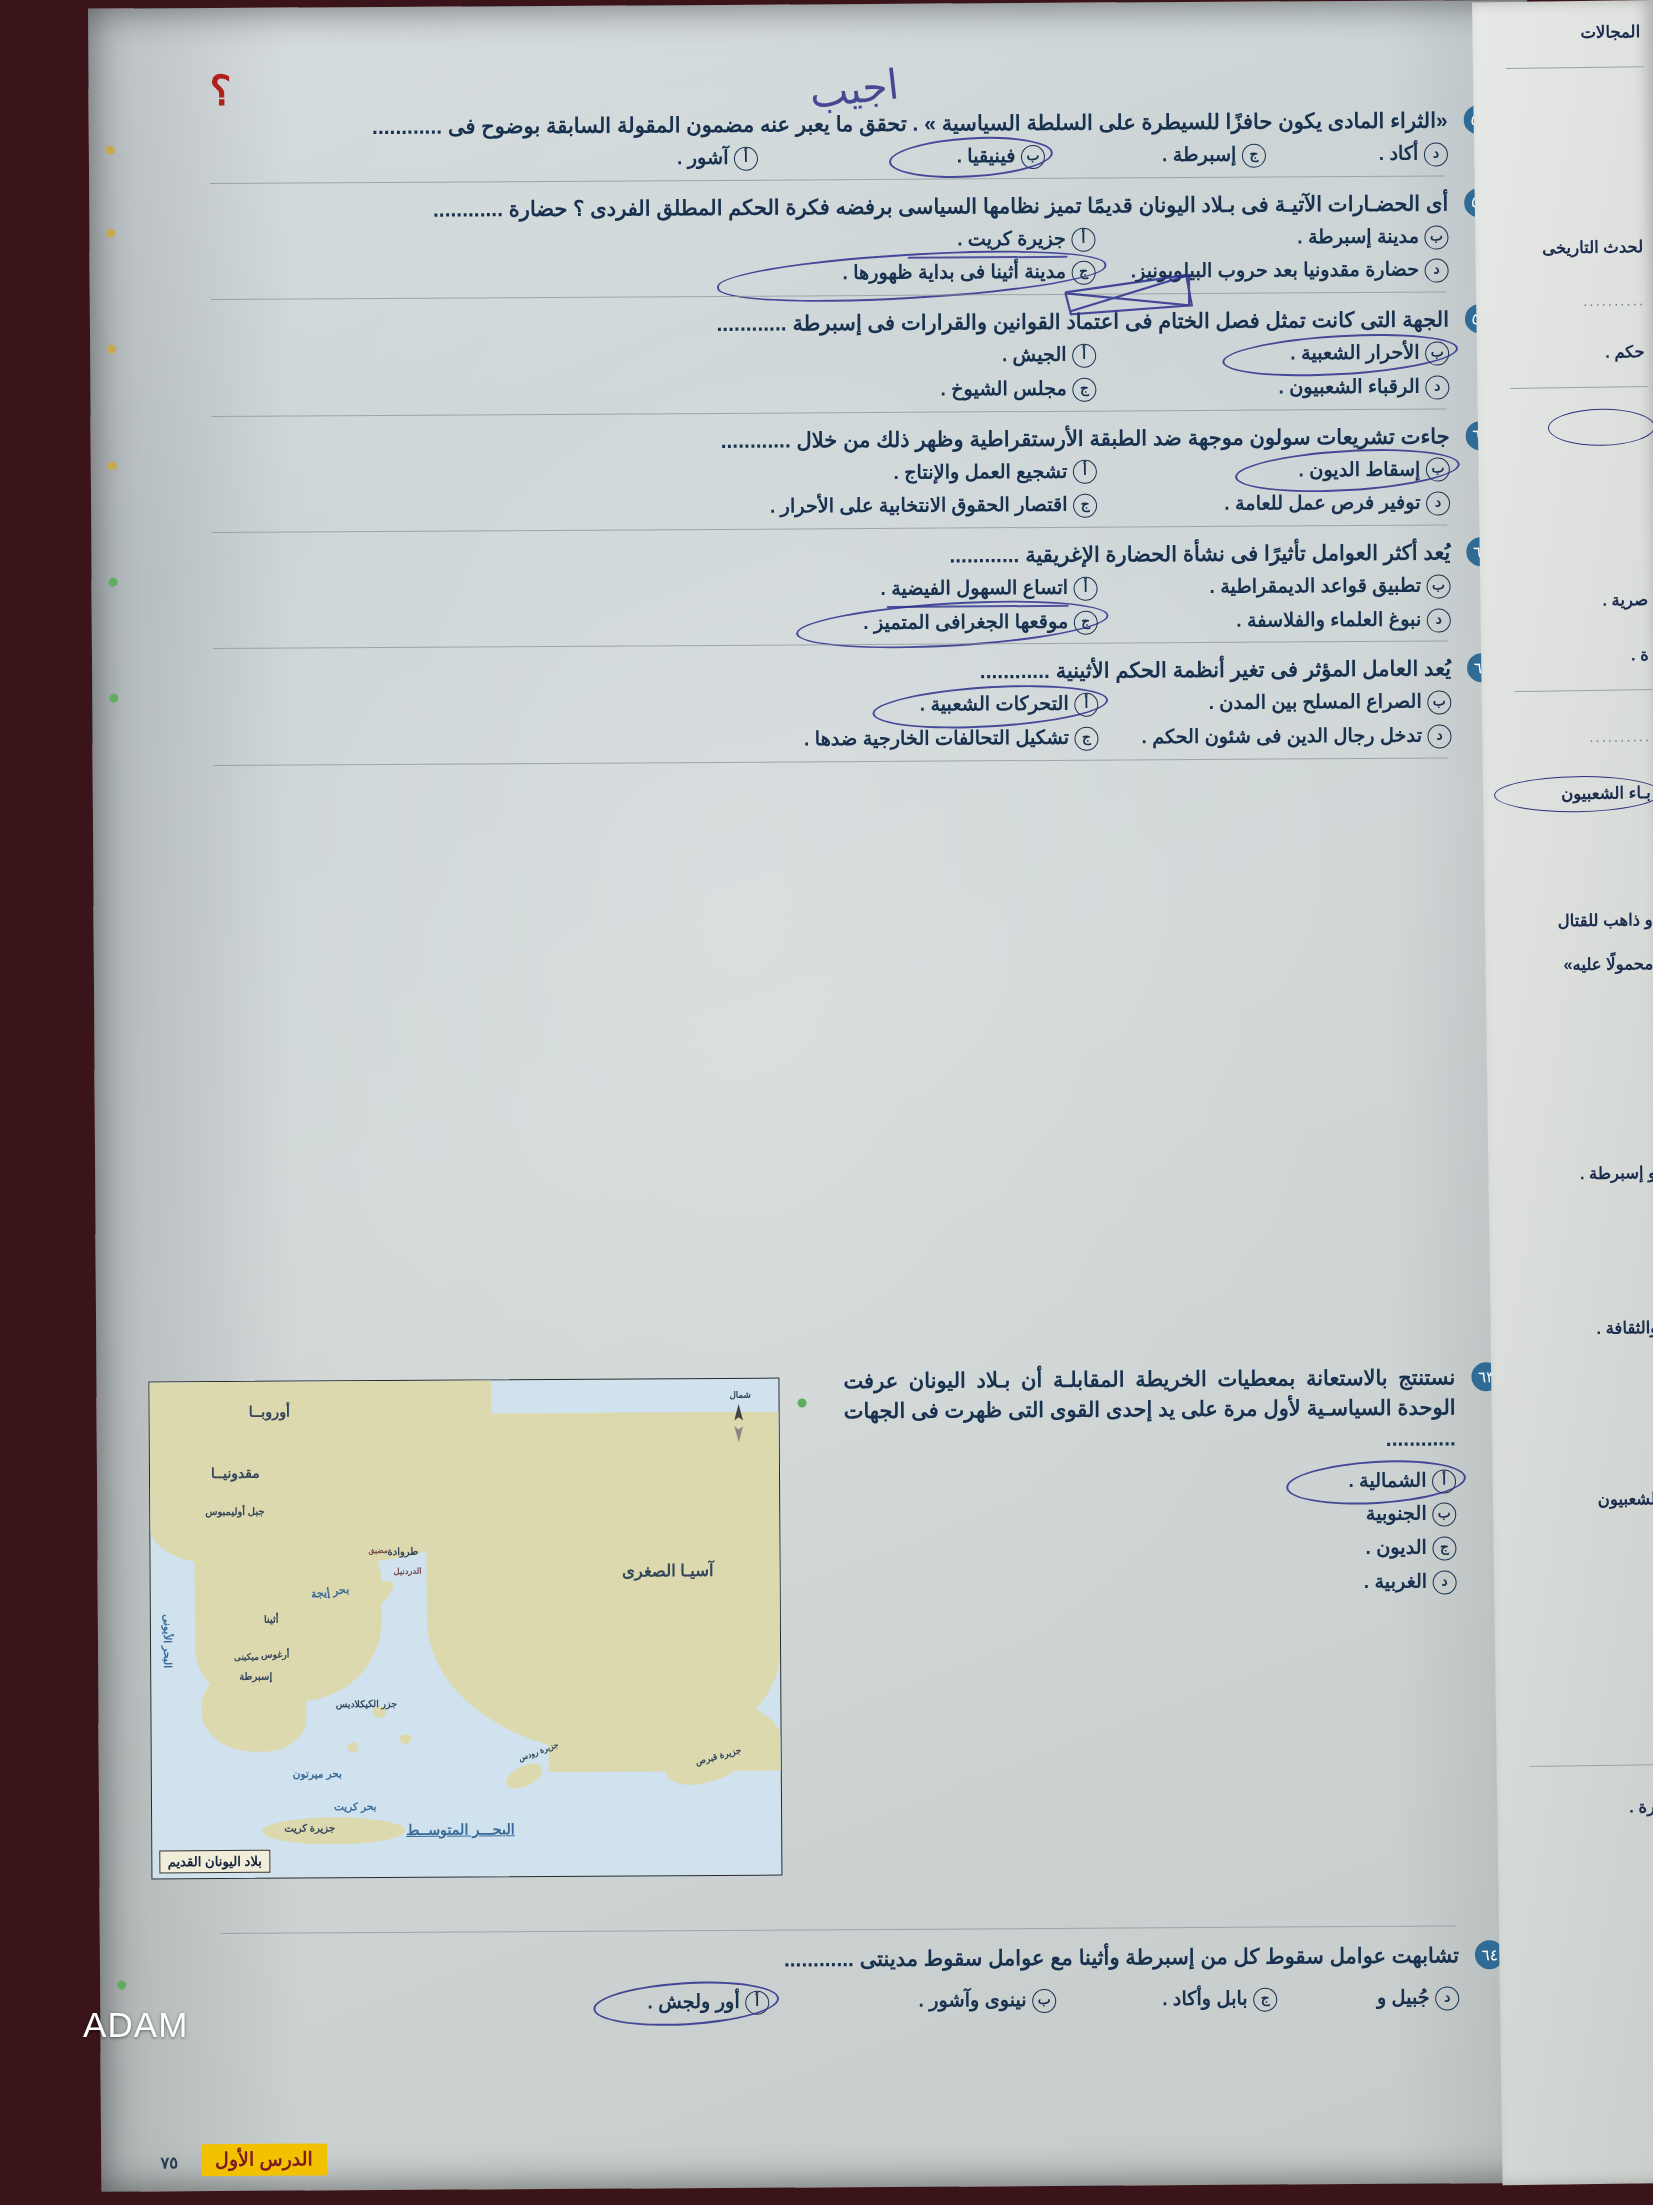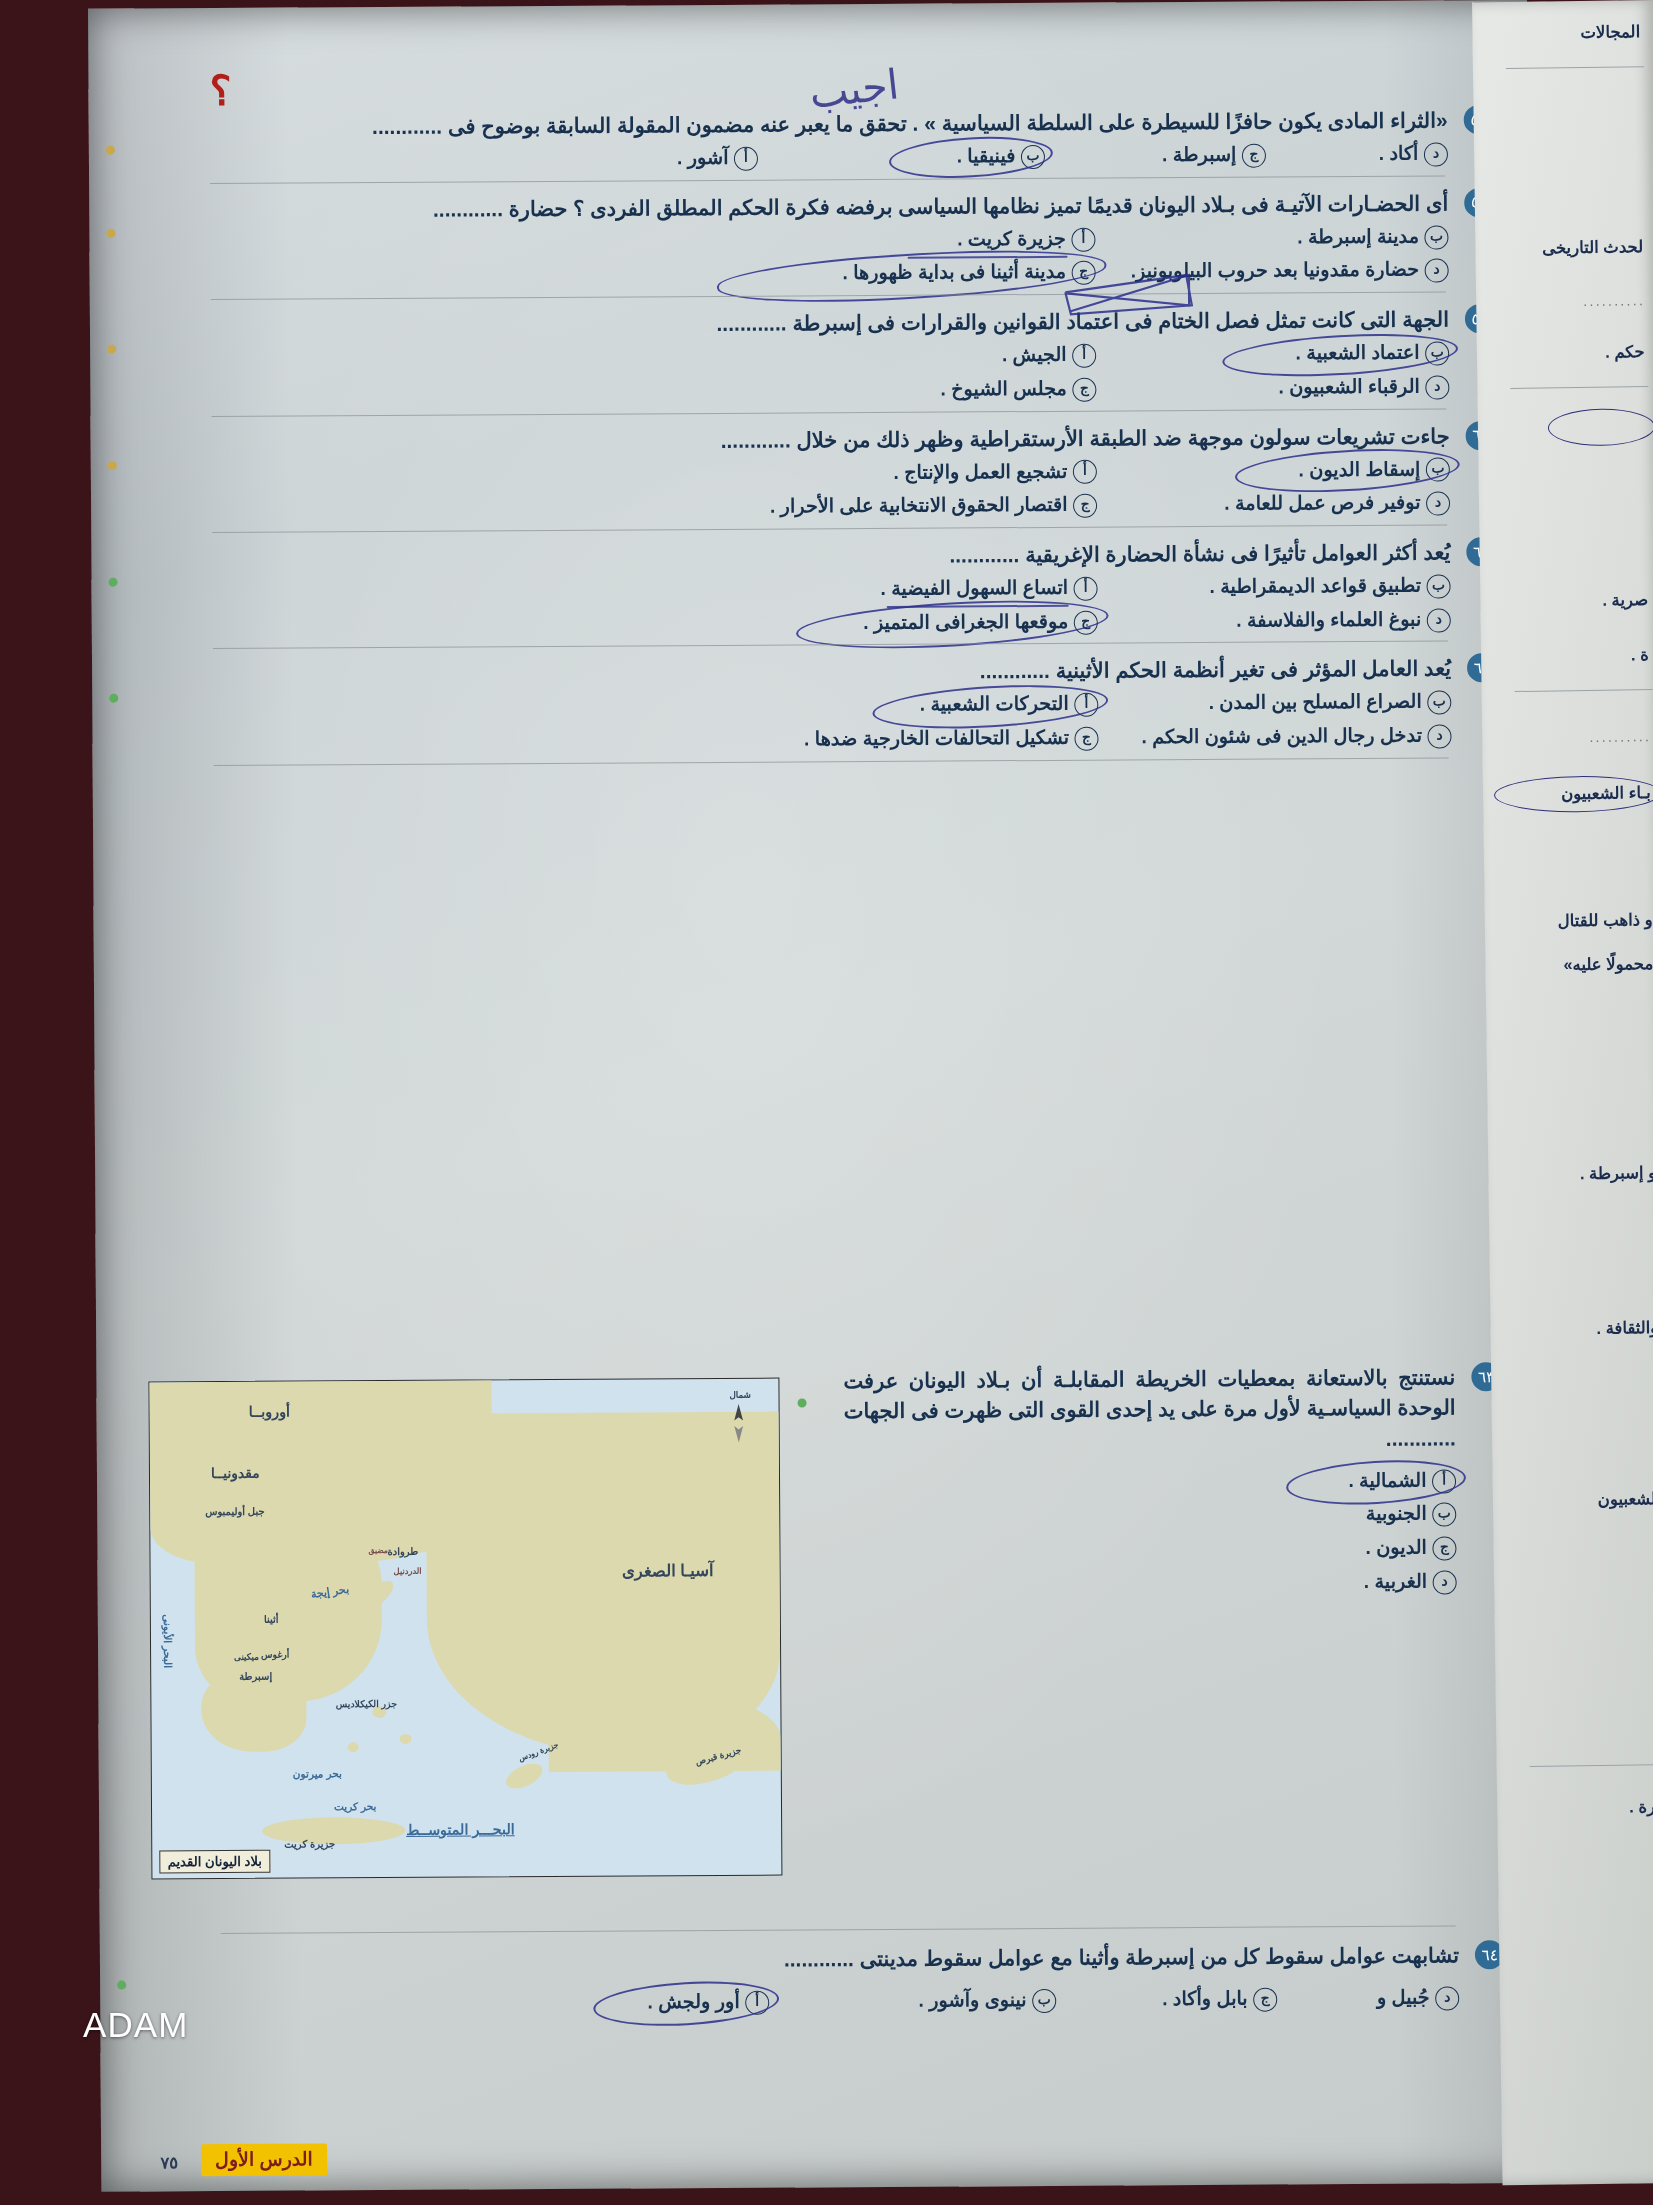--- a/index.html
+++ b/index.html
@@ -189,21 +189,21 @@
       <div class="hr"></div>
     </div>
 
     <div class="qblock">
       <div class="qnum">٥٩</div>
       <div class="mdot" style="background:#c8a84a;"></div>
       <div class="qtext">الجهة التى كانت تمثل فصل الختام فى اعتماد القوانين والقرارات فى إسبرطة ............</div>
       <div class="opts">
         <div class="optrow">
           <div class="opt w-50" style="position:relative;">
-            <span class="optmark">ب</span><span>اعتماد الشعبية .</span>
+            <span class="optmark">ب</span><span>الأحرار الشعبية .</span>
             <span class="circle" style="right:-8.8px;top:-6.6px;width:232px;height:36px;"></span>
           </div>
           <div class="opt w-40"><span class="optmark">أ</span><span>الجيش .</span></div>
         </div>
         <div class="optrow">
           <div class="opt w-50"><span class="optmark">د</span><span>الرقباء الشعبيون .</span></div>
           <div class="opt w-40"><span class="optmark">ج</span><span>مجلس الشيوخ .</span></div>
         </div>
         <svg class="scribble" width="143" height="66" style="right:287px;top:-53px;" viewBox="0 0 260 120">
           <polyline points="10,70 230,40 240,95 20,110 10,70" fill="none" stroke="#2d2f8c" stroke-width="4"></polyline>
@@ -322,21 +322,21 @@
       <div class="sealabel" style="left:160px;top:204px;font-size:11px;transform:rotate(-8deg);">بحر إيجة</div>
       <div class="maplabel" style="right:66px;top:182px;font-size:16.5px;letter-spacing:1.7px;">آسيـا الصغرى</div>
       <div class="maplabel" style="left:113px;top:232px;font-size:10px;">أثينا</div>
       <div class="maplabel" style="left:83px;top:270px;font-size:8.8px;">ميكينى</div>
       <div class="maplabel" style="left:110px;top:267px;font-size:9.4px;">أرغوس</div>
       <div class="maplabel" style="left:88px;top:289px;font-size:10px;">إسبرطة</div>
       <div class="maplabel" style="left:182px;top:317px;font-size:9.4px;text-align:center;width:66px;">جزر الكيكلاديس</div>
       <div class="maplabel" style="right:221px;top:367px;font-size:7.7px;transform:rotate(-20deg);">جزيرة رودس</div>
       <div class="sealabel" style="left:141px;top:386px;font-size:10.5px;">بحر ميرتون</div>
       <div class="sealabel" style="left:182px;top:419px;font-size:10.5px;">بحر كريت</div>
-      <div class="maplabel" style="left:132px;top:441px;font-size:10px;margin-top:16px;">جزيرة كريت</div>
+      <div class="maplabel" style="left:132px;top:441px;font-size:10px;">جزيرة كريت</div>
       <div class="maplabel" style="right:39px;top:372px;font-size:8.8px;transform:rotate(-15deg);">جزيرة قبرص</div>
       <div class="sealabel" style="left:11px;top:232px;font-size:10.5px;writing-mode:vertical-rl;">البحر الأيونى</div>
       <div class="sealabel" style="left:254px;top:441px;font-size:14.3px;letter-spacing:1.1px;text-decoration:underline;">البحـــر المتوســط</div>
       <div class="maplabel" style="right:27.6px;top:11px;font-size:8.8px;">شمال</div>
       <svg style="position:absolute;right:29px;top:25px;" width="22" height="39" viewBox="0 0 40 70">
         <polygon points="20,0 28,30 20,24 12,30" fill="#444"></polygon>
         <polygon points="20,70 28,40 20,46 12,40" fill="#888"></polygon>
       </svg>
       <div class="mapcaption">بلاد اليونان القديم</div>
     </div>

